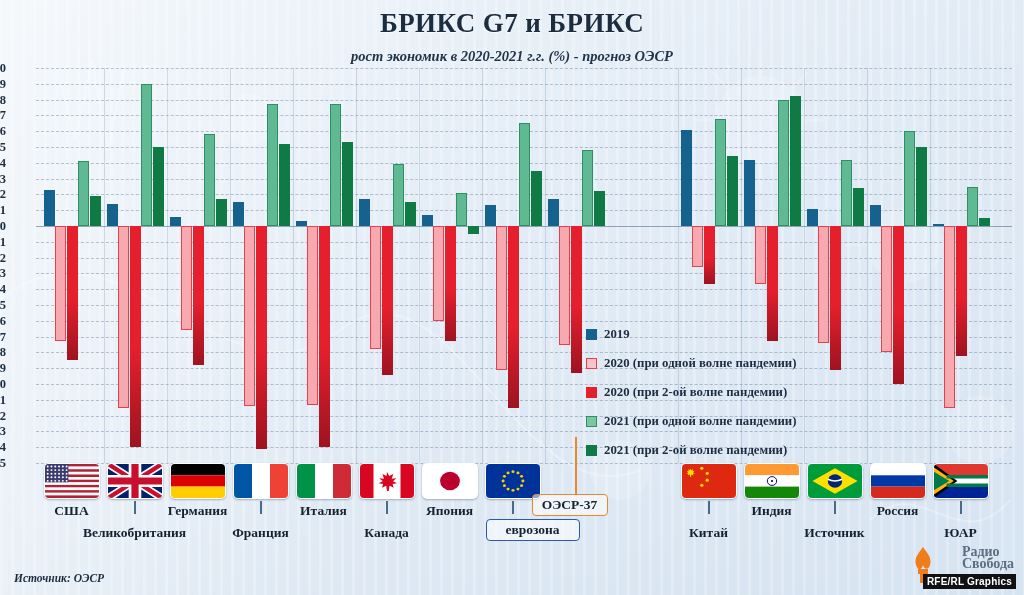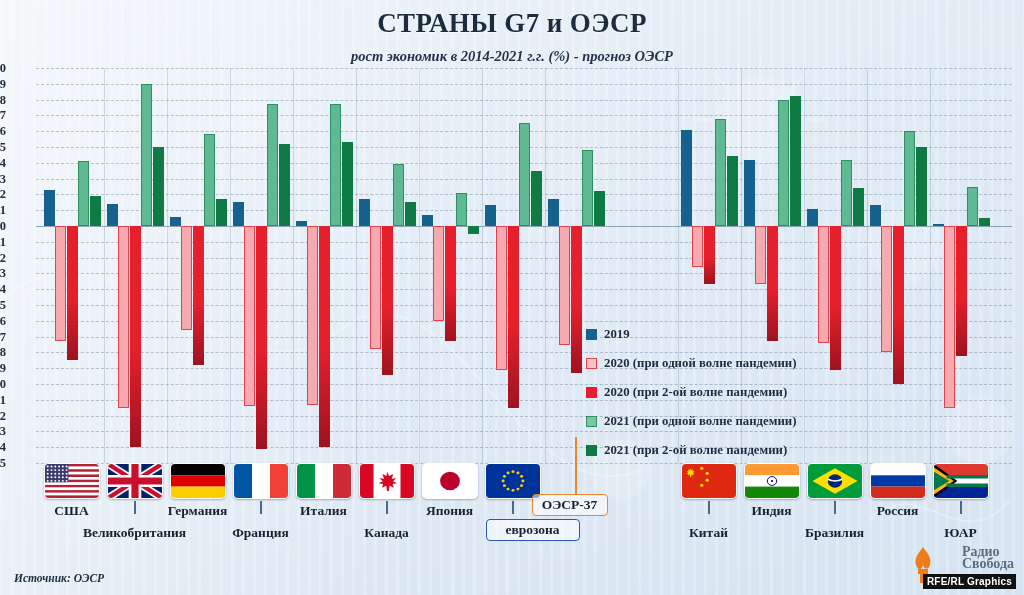--- a/index.html
+++ b/index.html
@@ -157,22 +157,22 @@
       <circle cx="620" cy="470" r="30"></circle>
         <circle cx="248" cy="120" r="26"></circle>
       <circle cx="980" cy="430" r="34"></circle>
     </g>
     <g stroke="#ffffff" stroke-width="3" opacity="0.30">
       <path d="M716 120 h-22 M804 120 h22 M760 76 v-22 M760 164 v22 M729 89 l-16 -16 M791 151 l16 16 M791 89 l16 -16 M729 151 l-16 16"></path>
       <path d="M867 245 h-22 M943 245 h22 M905 207 v-22 M905 283 v22"></path>
     </g>
   </svg>
 
-  <div id="title">СТРАНЫ G7 и ОЭСР</div>
-  <div id="subtitle">рост экономик в 2014-2021 г.г. (%) - прогноз ОЭСР</div>
+  <div id="title">БРИКС G7 и БРИКС</div>
+  <div id="subtitle">рост экономик в 2020-2021 г.г. (%) - прогноз ОЭСР</div>
 
   <div id="plot">
     <div id="gridlines">
         <div class="grid-line" style="top: 0px;"></div>
         <div class="grid-line" style="top: 15.8px;"></div>
         <div class="grid-line" style="top: 31.6px;"></div>
         <div class="grid-line" style="top: 47.4px;"></div>
         <div class="grid-line" style="top: 63.2px;"></div>
         <div class="grid-line" style="top: 79px;"></div>
         <div class="grid-line" style="top: 94.8px;"></div>
@@ -484,21 +484,21 @@
           </svg></div>
         <div class="clabel top">Индия</div>
       </div>
       <div class="country" style="left: 806.5px;">
         <div class="flag"><svg viewBox="0 0 60 40" preserveAspectRatio="none" width="100%" height="100%">
             <rect width="60" height="40" fill="#009C3B"></rect>
             <path d="M30 5 L55 20 L30 35 L5 20 Z" fill="#FFDF00"></path>
             <circle cx="30" cy="20" r="8" fill="#002776"></circle>
             <path d="M22 18 q8 4 16 0" stroke="#fff" stroke-width="2" fill="none"></path>
           </svg></div>
-        <div class="clabel low">Бразилия</div>
+        <div class="clabel low">Источник</div>
         <div class="tick-stem"></div>
       </div>
       <div class="country" style="left: 869.5px;">
         <div class="flag"><svg viewBox="0 0 60 40" preserveAspectRatio="none" width="100%" height="100%">
             <rect width="60" height="13.3" y="0" fill="#fff"></rect>
             <rect width="60" height="13.3" y="13.3" fill="#0039A6"></rect>
             <rect width="60" height="13.4" y="26.6" fill="#D52B1E"></rect>
           </svg></div>
         <div class="clabel top">Россия</div>
       </div>

